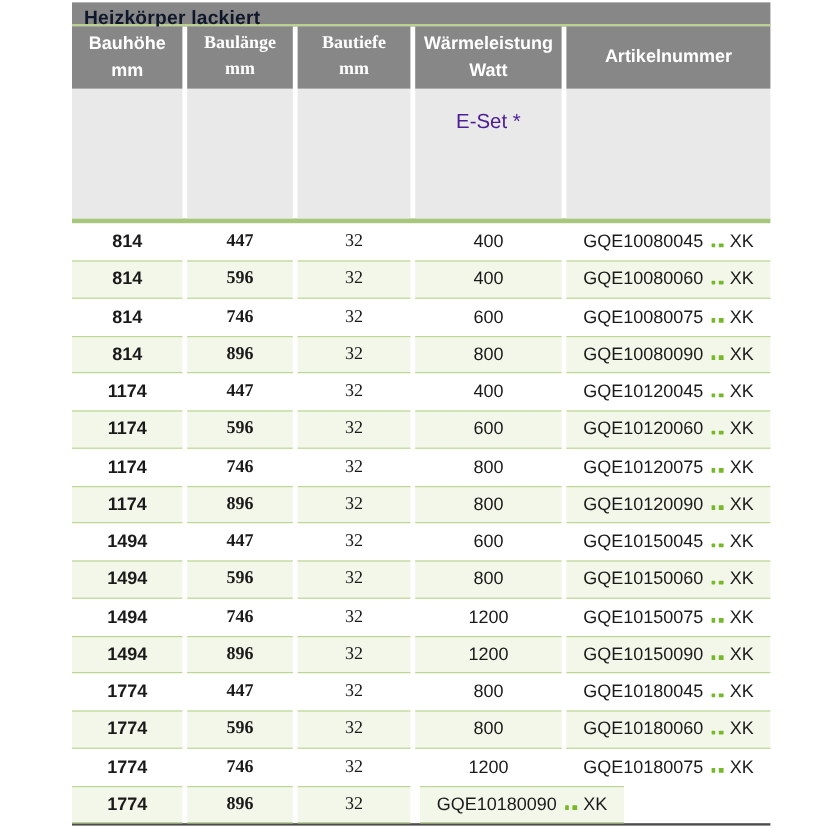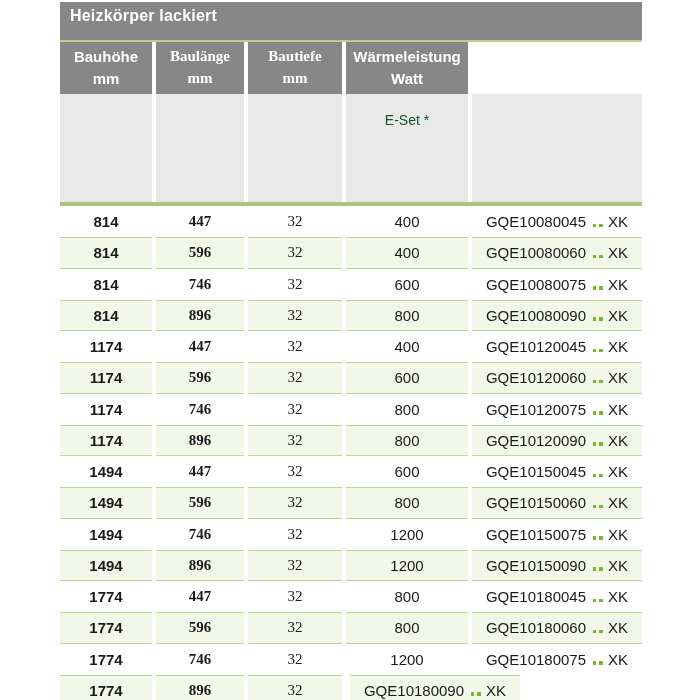--- a/index.html
+++ b/index.html
@@ -10,42 +10,42 @@
     --row-border:#bcd693;
     --subheader-bg:#e9e9e9;
     --bottom:#4d4d4d;
     --title-underline:#b9d08f;
   }
   *{margin:0;padding:0;box-sizing:border-box;}
   html,body{width:700px;height:700px;background:#ffffff;overflow:hidden;}
   body{font-family:"Liberation Sans","DejaVu Sans",sans-serif;color:#1a1a1a;}
   .table-wrap{position:absolute;left:60px;top:2px;width:582px;}
   .title-bar{
-    height:40px;background:var(--header-bg);color:#ffffff;
+    height:20px;background:var(--header-bg);color:#0f172a;
     font-size:16px;font-weight:bold;line-height:28px;padding-left:10px;
     border-bottom:2px solid var(--title-underline);
     letter-spacing:.2px;
   }
   .cols{display:flex;}
   .gap{width:4px;flex:0 0 4px;background:transparent;}
   .c1{width:92px;flex:0 0 92px;}
   .c2{width:88px;flex:0 0 88px;font-family:Liberation Serif, serif;}
   .c3{width:94px;flex:0 0 94px;font-family:Liberation Serif, serif;}
   .c4{width:122px;flex:0 0 122px;}
   .c5{width:170px;flex:0 0 170px;}
   .head-row .cell{
     height:52px;background:var(--header-bg);color:#ffffff;
     font-weight:bold;font-size:15px;line-height:1.45;
     display:flex;flex-direction:column;align-items:center;justify-content:center;
     text-align:center;
   }
   .sub-row .cell{
     height:108px;background:var(--subheader-bg);
     display:flex;justify-content:center;align-items:flex-start;
-    padding-top:18px;font-size:14px;color:#14532d;
+    padding-top:18px;font-size:17px;color:#4c1d95;
   }
   .green-divider{height:4px;background:var(--divider);}
   .row{display:flex;height:31.25px;}
   .row .cell{
     display:flex;align-items:center;justify-content:center;
     font-size:15px;background:transparent;white-space:nowrap;
   }
   .row.tint .cell{
     background:var(--row-tint);
     border-top:1px solid var(--row-border);
@@ -81,20 +81,23 @@
     <div class="cell c3">
       <span>Bautiefe</span>
       <span>mm</span>
     </div>
     <div class="gap"></div>
     <div class="cell c4">
       <span>Wärmeleistung</span>
       <span>Watt</span>
     </div>
     <div class="gap"></div>
+    <div class="cell c5">
+      <span>Artikelnummer</span>
+    </div>
   </div>
 
   <div class="cols sub-row">
     <div class="cell c1"></div>
     <div class="gap"></div>
     <div class="cell c2"></div>
     <div class="gap"></div>
     <div class="cell c3"></div>
     <div class="gap"></div>
     <div class="cell c4">

